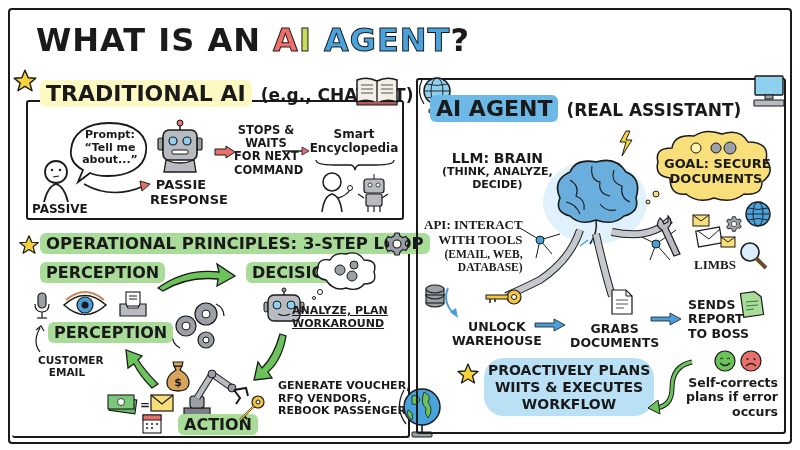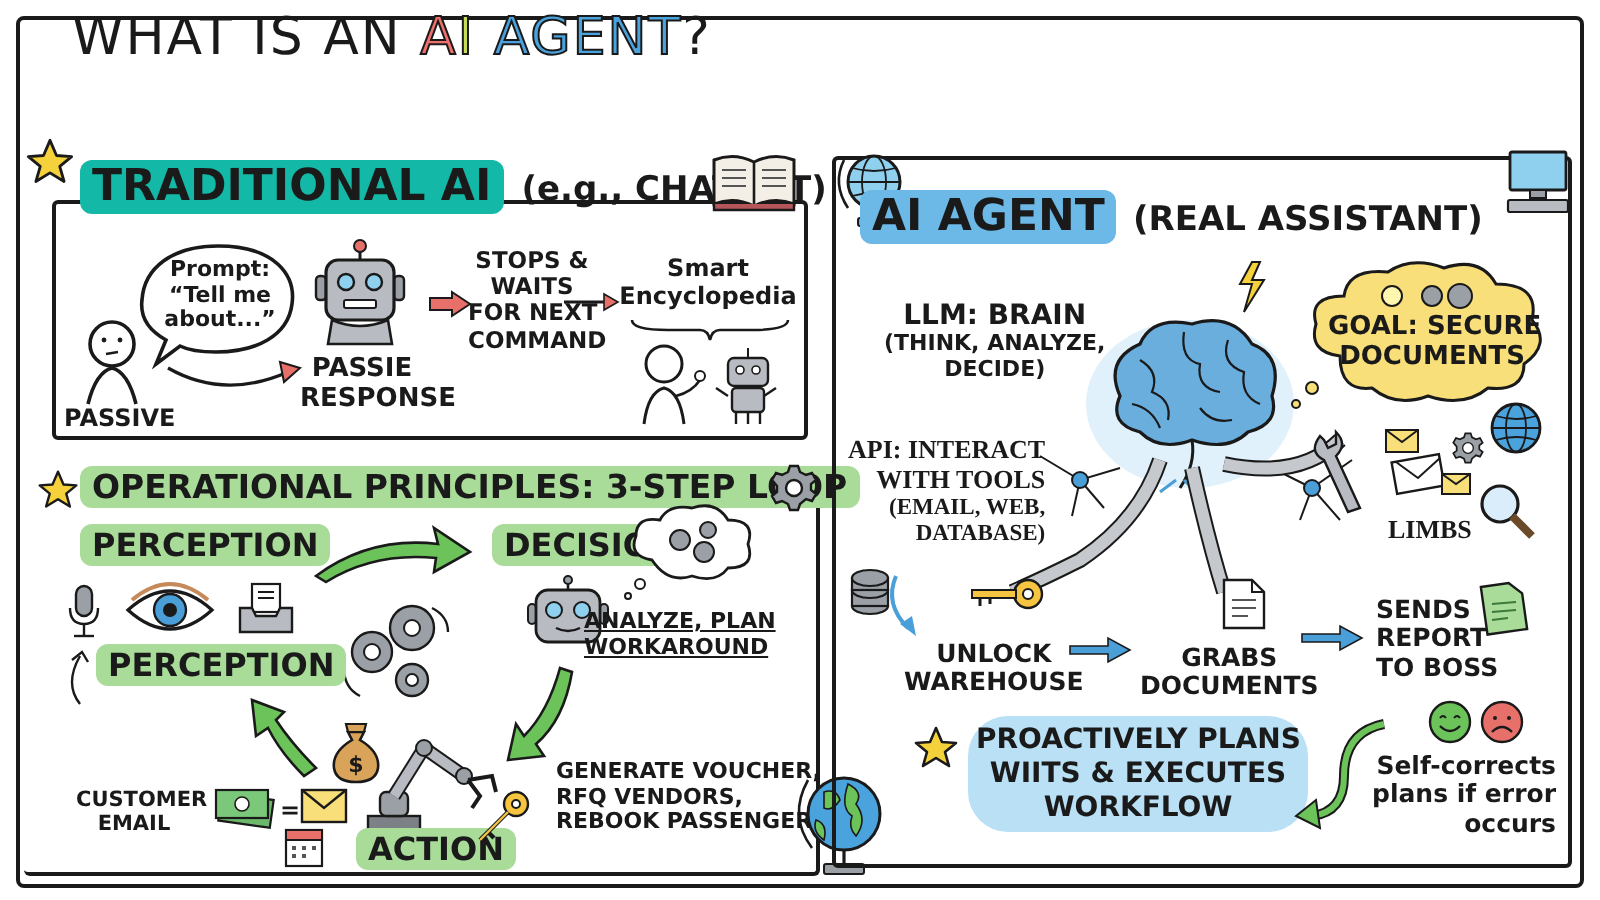--- a/index.html
+++ b/index.html
@@ -1,19 +1,19 @@
 <!DOCTYPE html>
 <html><head>
 <meta charset="utf-8">
 <style>
   * { box-sizing: border-box; margin: 0; padding: 0; }
   body { width: 800px; height: 450px; background: #ffffff; overflow: hidden; position: relative; font-family: "DejaVu Sans", sans-serif; color: #1a1a1a; }
   .frame { position: absolute; left: 8px; top: 8px; width: 784px; height: 436px; border: 2px solid #1a1a1a; border-radius: 4px; }
   .abs { position: absolute; }
-  .title { left: 36px; top: 4px; font-size: 26px; font-weight: normal; letter-spacing: 1px; white-space: nowrap; }
+  .title { left: 36px; top: 21px; font-size: 32px; font-weight: bold; letter-spacing: 1px; white-space: nowrap; }
   .title .red { color: #ef6f6a; -webkit-text-stroke: 1px #1a1a1a; }
   .title .yel { color: #c6dd5a; -webkit-text-stroke: 1px #1a1a1a; }
   .title .blu { color: #4aa3dc; -webkit-text-stroke: 1px #1a1a1a; }
   .panel { position: absolute; border: 2px solid #1a1a1a; border-radius: 3px; }
   .hl { display: inline-block; border-radius: 6px; padding: 1px 6px; font-weight: bold; white-space: nowrap; }
   .hand { font-weight: bold; text-transform: uppercase; font-size: 11px; line-height: 1.15; text-align: center; white-space: nowrap; }
   .sm { font-size: 11px; line-height: 1.15; text-align: center; white-space: nowrap; }
   svg { overflow: visible; }
 </style>
 </head>
@@ -23,21 +23,21 @@
 
 <div class="abs title">
   <span>WHAT IS AN </span><span class="red">A</span><span class="yel">I</span><span class="blu"> AGENT</span><span>?</span>
 </div>
 
 <div class="panel" style="left:26px; top:100px; width:378px; height:120px;"></div>
 <svg class="abs" style="left:12px; top:68px;" width="26" height="26" viewBox="0 0 24 24">
     <polygon points="12,2 15,9 22,9.5 16.5,14 18.5,21 12,17 5.5,21 7.5,14 2,9.5 9,9" fill="#f5d13b" stroke="#1a1a1a" stroke-width="1.3" stroke-linejoin="round"></polygon>
   </svg>
 <div class="abs" style="left:40px; top:80px;">
-  <span class="hl" style="background:#14b8a6; font-size:22px;">TRADITIONAL AI</span>
+  <span class="hl" style="background:#fef9c3; font-size:22px;">TRADITIONAL AI</span>
   <span style="font-size:17px; font-weight:bold; margin-left:4px;">(e.g., CHATGPT)</span>
 </div>
 <svg class="abs" style="left:355px; top:76px;" width="44" height="30" viewBox="0 0 44 30">
     <path d="M2 4 Q12 0 22 5 Q32 0 42 4 L42 26 Q32 22 22 27 Q12 22 2 26Z" fill="#f4efe6" stroke="#1a1a1a" stroke-width="1.5"></path>
     <line x1="22" y1="5" x2="22" y2="27" stroke="#1a1a1a" stroke-width="1.3"></line>
     <path d="M2 26 L2 29 L42 29 L42 26" fill="#b5565a" stroke="#1a1a1a" stroke-width="1.2"></path>
     <g stroke="#555" stroke-width="1">
       <line x1="6" y1="9" x2="18" y2="9"></line>
       <line x1="6" y1="13" x2="18" y2="13"></line>
       <line x1="6" y1="17" x2="18" y2="17"></line>
@@ -204,21 +204,21 @@
     <div>WORKAROUND</div>
 </div>
 
 <div class="abs" style="left:48px; top:322px;">
   <span class="hl" style="background:#a8dc98; font-size:16px;">PERCEPTION</span>
 </div>
 <svg class="abs" style="left:32px; top:324px;" width="14" height="30" viewBox="0 0 14 30">
     <path d="M8 28 Q0 18 8 4" fill="none" stroke="#1a1a1a" stroke-width="1.2"></path>
     <polyline points="4,6 9,2 12,7" fill="none" stroke="#1a1a1a" stroke-width="1.2"></polyline>
   </svg>
-<div class="abs hand" style="left:38px; top:354px; font-size:10.5px; width:58px;margin-top:40px;">
+<div class="abs hand" style="left:38px; top:354px; font-size:10.5px; width:58px;">
   <div>CUSTOMER</div>
     <div>EMAIL</div>
 </div>
 
 <svg class="abs" style="left:252px; top:332px;" width="36" height="50" viewBox="0 0 36 50">
     <path d="M28 2 L34 4 Q30 28 16 40 L20 46 L2 48 L6 30 L10 36 Q22 24 28 2Z" fill="#6cc35a" stroke="#1a1a1a" stroke-width="1.3"></path>
   </svg>
 
 <svg class="abs" style="left:122px; top:348px;" width="38" height="42" viewBox="0 0 38 42">
     <path d="M36 36 L30 40 Q18 28 12 16 L6 20 L4 2 L20 8 L16 12 Q24 24 36 36Z" fill="#6cc35a" stroke="#1a1a1a" stroke-width="1.3"></path>

